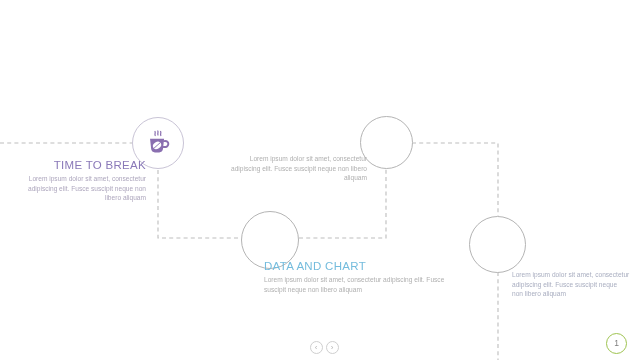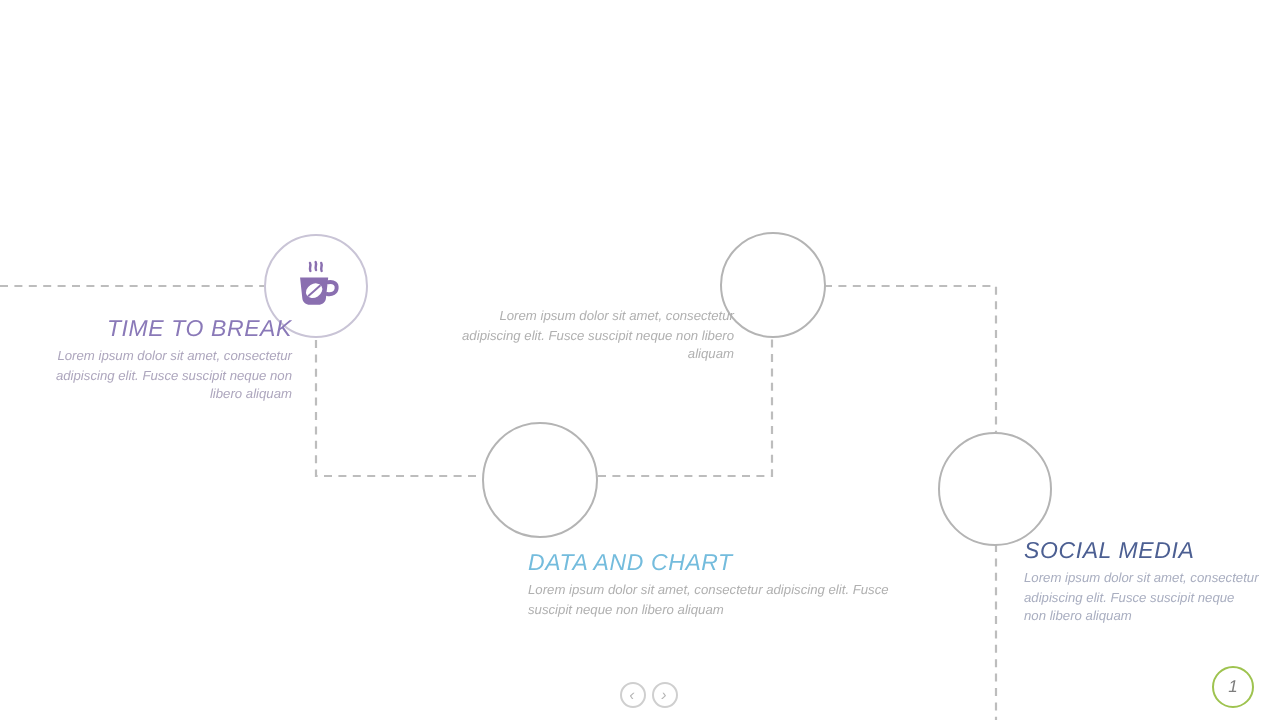--- a/index.html
+++ b/index.html
@@ -14,21 +14,20 @@
     overflow: hidden;
     font-family: "Liberation Sans", sans-serif;
     -webkit-font-smoothing: antialiased;
   }
   #slide {
     position: absolute;
     left: 0; top: 0;
     width: 524px;
     height: 360px;
     background: #ffffff;
-    font-style: italic;
   }
   
   #connectors {
     position: absolute;
     left: 0; top: 0;
     width: 640px;
     height: 360px;
     pointer-events: none;
   }
   
@@ -96,21 +95,21 @@
     color: #f5a45c;
   }
   #block-info p {
     font-size: 6.6px;
     line-height: 9.6px;
     color: #b0b0b0;
   }
   
   #block-data {
     left: 264px;
-    top: 276px;
+    top: 260px;
     width: 200px;
     text-align: left;
   }
   #block-data h3 {
     font-size: 11.5px;
     color: #74bcdd;
   }
   #block-data p {
     font-size: 6.6px;
     line-height: 9.6px;
@@ -228,21 +227,20 @@
   <div class="node-circle circle-plain" style="left:241px; top:211px; width:58px; height:58px;"></div>
 
   <div class="block" id="block-data">
     <h3>DATA AND CHART</h3>
     <p>Lorem ipsum dolor sit amet, consectetur adipiscing elit. Fusce suscipit neque non libero aliquam</p>
   </div>
 
   <div class="node-circle circle-plain" style="left:469px; top:216px; width:57px; height:57px;"></div>
 
   <div class="block" id="block-social">
-    <h3>SOCIAL MEDIA</h3>
     <p>Lorem ipsum dolor sit amet, consectetur adipiscing elit. Fusce suscipit neque non libero aliquam</p>
   </div>
 
   <div id="nav">
     <div class="nav-btn">‹</div>
     <div class="nav-btn">›</div>
   </div>
 
   <div id="page-badge">1</div>
 

